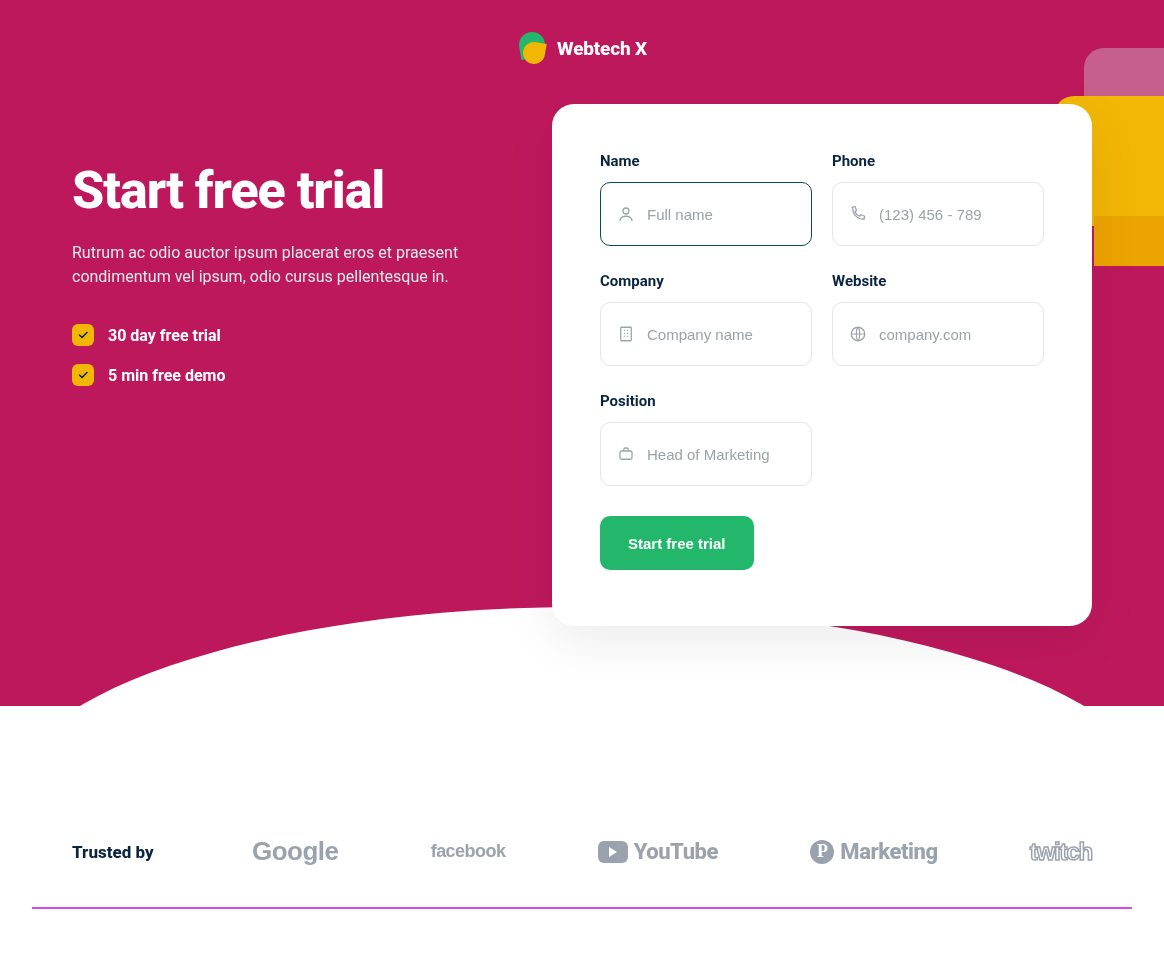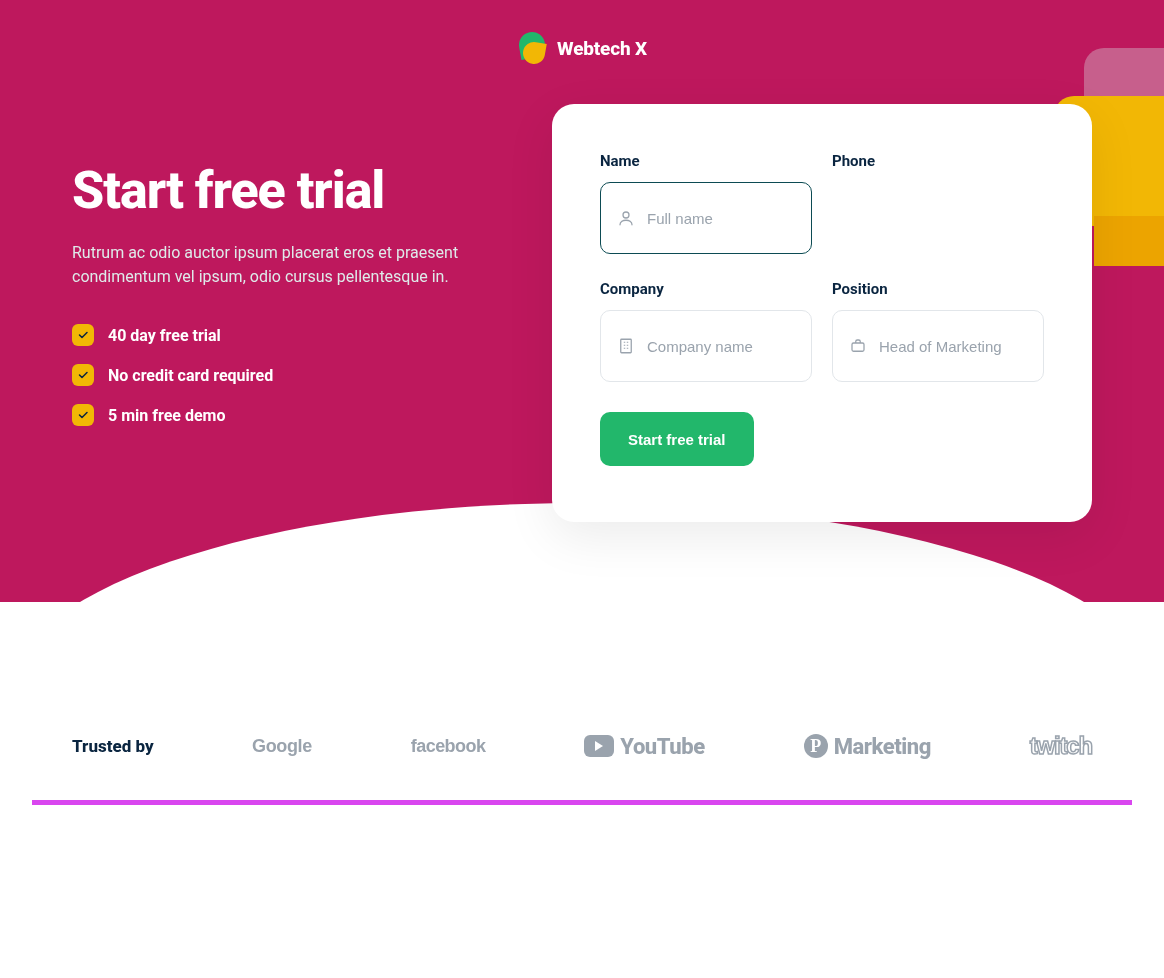--- a/index.html
+++ b/index.html
@@ -157,21 +157,21 @@
     display: block;
     font-size: 15px;
     font-weight: 700;
     color: #0a2540;
     margin-bottom: 12px;
   }
   .input-wrap {
     position: relative;
     border: 1px solid #e2e6ea;
     border-radius: 10px;
-    height: 72px;
+    height: 64px;
     display: flex;
     align-items: center;
     padding: 0 16px;
     gap: 12px;
   }
   .input-wrap.focused {
     border-color: #0c4b53;
   }
   .input-wrap svg { flex-shrink: 0; }
   .input-wrap input {
@@ -198,21 +198,21 @@
     padding: 0 28px;
     cursor: pointer;
   }
   .trusted {
     max-width: 1100px;
     margin: 0 auto;
     padding: 130px 40px 40px;
     display: flex;
     align-items: center;
     gap: 40px;
-    border-bottom: 5px solid #d946ef;
+    border-bottom: 2px solid #d946ef;
   }
   .trusted-label {
     font-size: 17px;
     font-weight: 800;
     color: #0a2540;
     flex: 0 0 140px;
   }
   .logos {
     display: flex;
     align-items: center;
@@ -221,21 +221,21 @@
     gap: 40px;
     color: #9aa3ad;
   }
   .logo {
     font-weight: 800;
     letter-spacing: -0.02em;
     display: flex;
     align-items: center;
     gap: 6px;
   }
-  .logo.google { font-size: 18px; font-family: Arial, sans-serif; text-align: center; }
+  .logo.google { font-size: 26px; font-family: Arial, sans-serif; text-align: center; }
   .logo.facebook { font-size: 18px; font-family: Arial, sans-serif; font-weight: 900; letter-spacing: -0.03em; }
   .logo.youtube { font-size: 22px; }
   .logo.youtube .yt-play {
     width: 30px; height: 22px;
     background: #9aa3ad;
     border-radius: 6px;
     display: flex; align-items: center; justify-content: center;
   }
   .logo.youtube .yt-play::after {
     content: "";
@@ -287,64 +287,72 @@
       <div class="left">
         <h1 class="title">Start free trial</h1>
         <p class="lead">Rutrum ac odio auctor ipsum placerat eros et praesent condimentum vel ipsum, odio cursus pellentesque in.</p>
         <ul class="bullets">
           <li>
             <span class="check">
               <svg viewBox="0 0 24 24" fill="none">
                   <path d="M5 12l5 5L20 7" stroke="#0a2540" stroke-width="3" stroke-linecap="round" stroke-linejoin="round"></path>
                 </svg>
             </span>
-            <span>40 day free trial</span>
+            <span>30 day free trial</span>
           </li>
           <li>
             <span class="check">
               <svg viewBox="0 0 24 24" fill="none">
                   <path d="M5 12l5 5L20 7" stroke="#0a2540" stroke-width="3" stroke-linecap="round" stroke-linejoin="round"></path>
                 </svg>
             </span>
-            <span>No credit card required</span>
-          </li>
-          <li>
-            <span class="check">
-              <svg viewBox="0 0 24 24" fill="none">
-                  <path d="M5 12l5 5L20 7" stroke="#0a2540" stroke-width="3" stroke-linecap="round" stroke-linejoin="round"></path>
-                </svg>
-            </span>
             <span>5 min free demo</span>
           </li>
         </ul>
       </div>
 
       <div class="card">
         <div class="grid">
           <div class="field">
             <label>Name</label>
             <div class="input-wrap focused">
               <svg width="18" height="18" viewBox="0 0 24 24" fill="none">
                   <circle cx="12" cy="8" r="4" stroke="#9aa3ad" stroke-width="1.7"></circle>
                   <path d="M4 21c0-4 4-6 8-6s8 2 8 6" stroke="#9aa3ad" stroke-width="1.7" stroke-linecap="round"></path>
                 </svg>
               <input placeholder="Full name" style="">
             </div>
           </div>
           <div class="field">
             <label>Phone</label>
+            <div class="input-wrap">
+              <svg width="18" height="18" viewBox="0 0 24 24" fill="none">
+                  <path d="M5 4c0 9 6 15 15 15l1-4-5-2-2 2c-3-1-5-3-6-6l2-2-2-5-4 1 1 1z" stroke="#9aa3ad" stroke-width="1.7" stroke-linejoin="round"></path>
+                </svg>
+              <input placeholder="(123) 456 - 789" style="">
+            </div>
           </div>
           <div class="field">
             <label>Company</label>
             <div class="input-wrap">
               <svg width="18" height="18" viewBox="0 0 24 24" fill="none">
                   <rect x="5" y="3" width="14" height="18" rx="1" stroke="#9aa3ad" stroke-width="1.7"></rect>
                   <path d="M9 7h2M13 7h2M9 11h2M13 11h2M9 15h2M13 15h2" stroke="#9aa3ad" stroke-width="1.5"></path>
                 </svg>
               <input placeholder="Company name" style="">
+            </div>
+          </div>
+          <div class="field">
+            <label>Website</label>
+            <div class="input-wrap">
+              <svg width="18" height="18" viewBox="0 0 24 24" fill="none">
+                  <circle cx="12" cy="12" r="9" stroke="#9aa3ad" stroke-width="1.7"></circle>
+                  <path d="M3 12h18M12 3c3 3 3 15 0 18M12 3c-3 3-3 15 0 18" stroke="#9aa3ad" stroke-width="1.5"></path>
+                </svg>
+              <input placeholder="company.com" style="">
             </div>
           </div>
           <div class="field">
             <label>Position</label>
             <div class="input-wrap">
               <svg width="18" height="18" viewBox="0 0 24 24" fill="none">
                   <rect x="4" y="8" width="16" height="11" rx="2" stroke="#9aa3ad" stroke-width="1.7"></rect>
                   <path d="M9 8V6a2 2 0 012-2h2a2 2 0 012 2v2" stroke="#9aa3ad" stroke-width="1.7"></path>
                 </svg>
               <input placeholder="Head of Marketing" style="">

